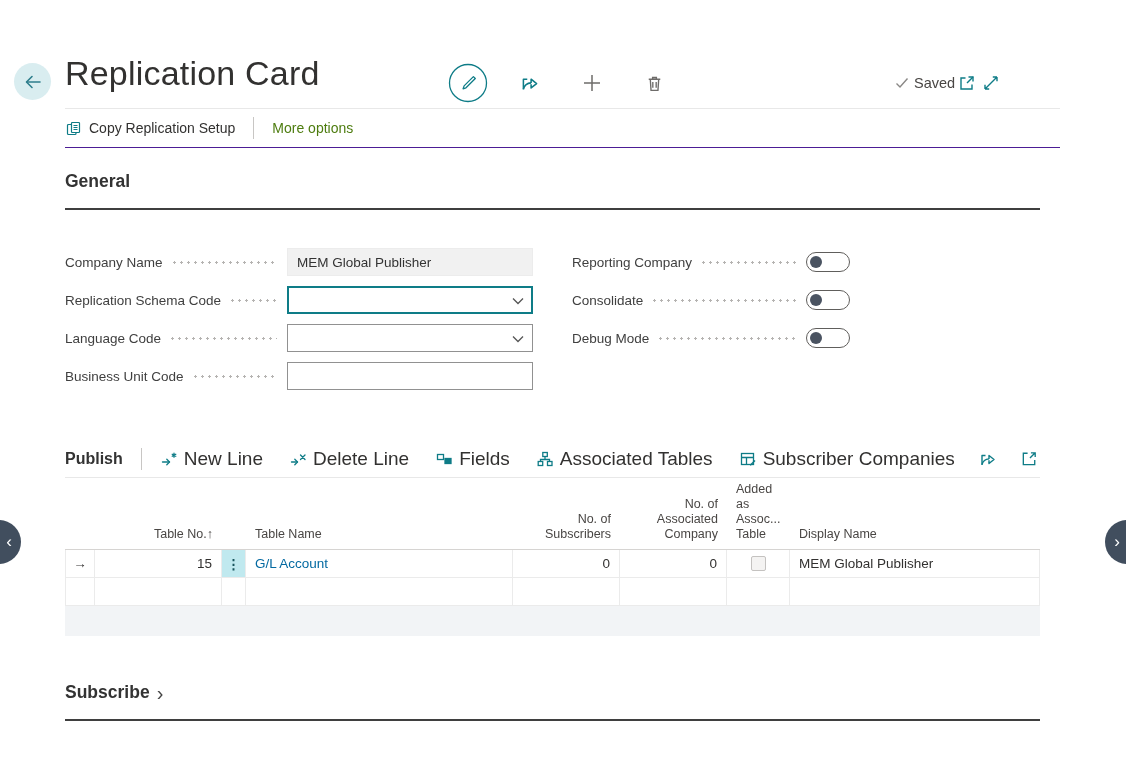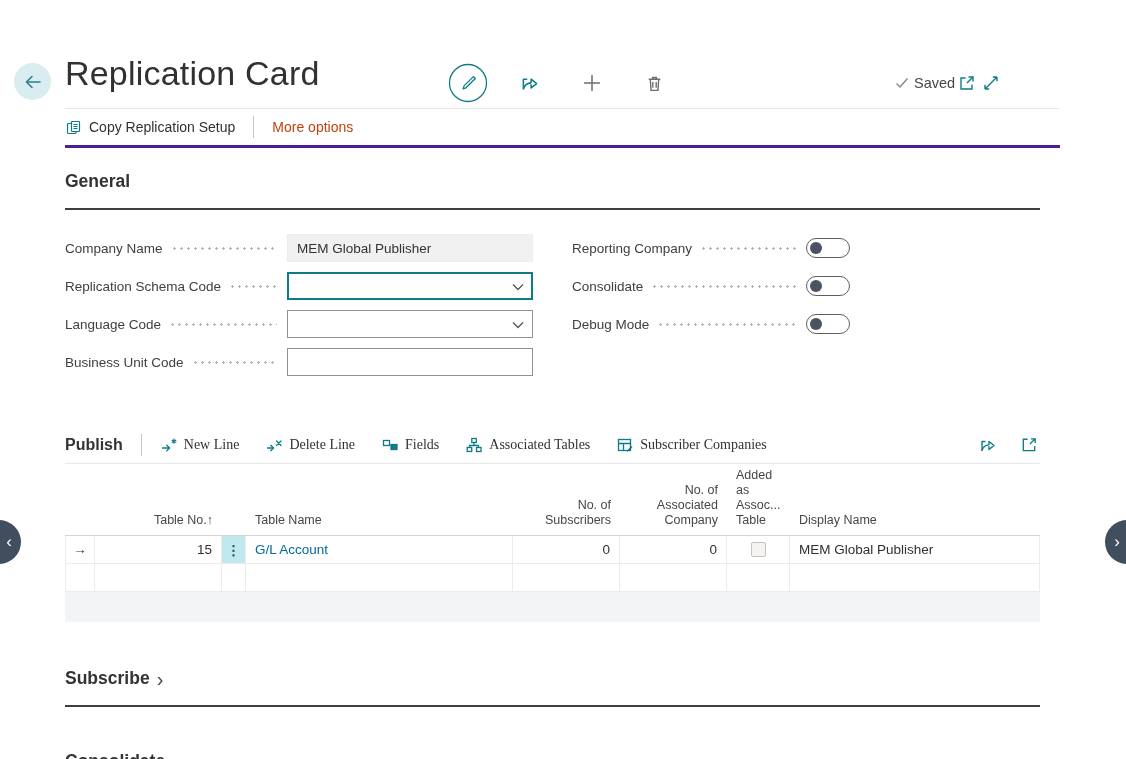--- a/index.html
+++ b/index.html
@@ -19,37 +19,37 @@
     display:flex; align-items:center; }
   .saved { display:flex; align-items:center; gap:5px; font-size:14.5px; color:#494644; }
 
   
   .content { margin-left:65px; width:975px; }
   h1.title { margin-top:54px; font-size:34px; font-weight:300; color:#323130;
     letter-spacing:0.2px; }
   .hdivider { border-top:1px solid #e8e8e8; margin-top:15px; width:995px; }
 
   .action-bar { height:39px; display:flex; align-items:center; width:995px;
-    border-bottom:3px solid #4c1d95; }
+    border-bottom:1px solid #4c1d95; }
   .action-item { display:flex; align-items:center; gap:7px; background:none;
     border:none; font-size:14px; color:#323130; cursor:pointer;
     font-family:"Liberation Sans",sans-serif; }
   .vsep { width:1px; height:22px; background:#c8c6c4; margin:0 18px; }
-  .more-options { color:#c2410c; background:none; border:none; font-size:14px;
+  .more-options { color:#4d7c0f; background:none; border:none; font-size:14px;
     cursor:pointer; font-family:"Liberation Sans",sans-serif; }
 
   
   .section-head { margin-top:23px; font-size:17.5px; font-weight:700;
     color:#333; padding-bottom:16px; border-bottom:2px solid #3f3f3f;
     display:flex; align-items:center; gap:7px; }
   .section-head .chev { font-size:20px; font-weight:400; color:#444;
     line-height:14px; cursor:pointer; }
 
   
-  .fields { display:flex; margin-top:24px; }
+  .fields { display:flex; margin-top:38px; }
   .fcol-left { width:468px; }
   .fcol-right { width:278px; margin-left:39px; }
   .field-row { display:flex; align-items:center; height:28px; margin-bottom:10px; }
   .flabel { font-size:13.5px; color:#404040; white-space:nowrap; }
   .leader { flex:1; height:3px; margin:0 10px 0 8px; align-self:center;
     background-image:radial-gradient(circle, #b5b3b1 1.1px, transparent 1.4px);
     background-size:7px 3px; background-repeat:repeat-x; background-position:left center;
     min-width:14px; }
   .ctl { width:246px; height:28px; position:relative; flex:none; }
   .ctl input { width:100%; height:100%; border:1px solid #919191; background:#fff;
@@ -65,22 +65,22 @@
     background:#fff; position:relative; flex:none; cursor:pointer; }
   .toggle .knob { position:absolute; left:3px; top:3px; width:12px; height:12px;
     border-radius:50%; background:#4a5361; }
 
   
   .pub-head { margin-top:48px; height:30px; display:flex; align-items:center;
     border-bottom:1px solid #e8e8e8; padding-bottom:8px; }
   .pub-title { font-size:16px; font-weight:700; color:#333; }
   .pub-actions { display:flex; align-items:center; gap:26px; }
   .pub-action { display:flex; align-items:center; gap:6px; background:none;
-    border:none; font-size:14px; color:#323130; cursor:pointer;
-    font-family:Liberation Serif, serif;text-align:right; }
+    border:none; font-size:19px; color:#323130; cursor:pointer;
+    font-family:Liberation Sans, sans-serif;text-align:right; }
   .pub-right { margin-left:auto; display:flex; align-items:center; gap:19px; }
 
   
   .tbl { width:975px; }
   .tr { display:grid;
     grid-template-columns:30px 127px 24px 267px 107px 107px 63px 250px; }
   .th-row { align-items:end; border-bottom:1px solid #d6d4d2; min-height:64px;
     padding-top:4px; }
   .th { font-size:12.5px; color:#494644; padding:0 9px 7px 9px; line-height:15px; }
   .th.num { text-align:right; }

